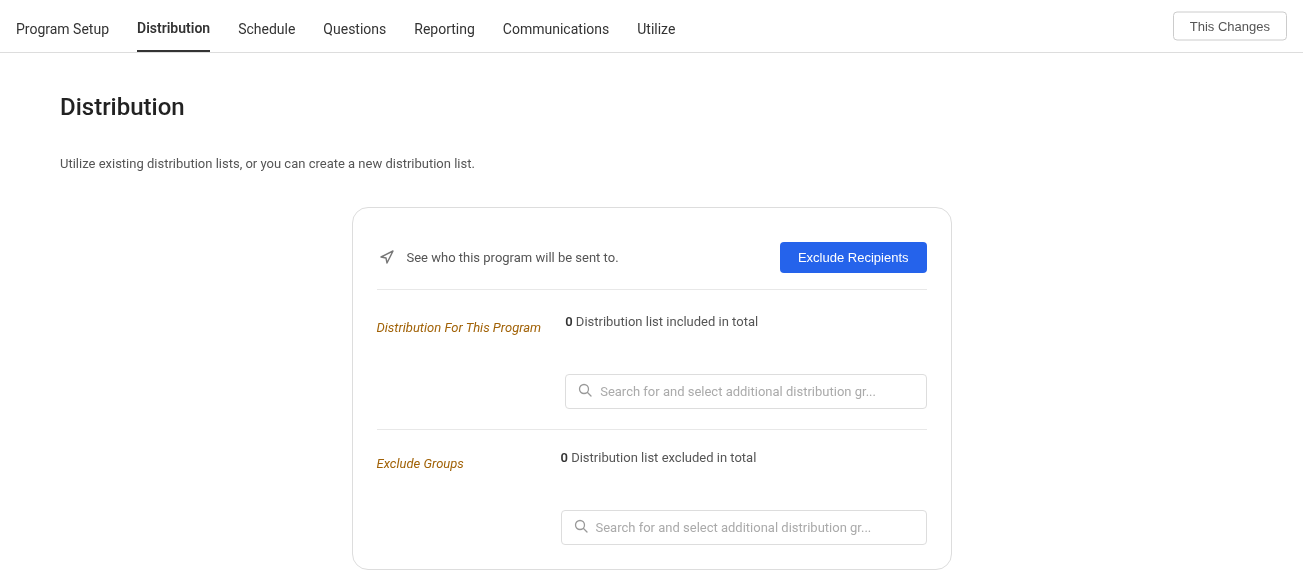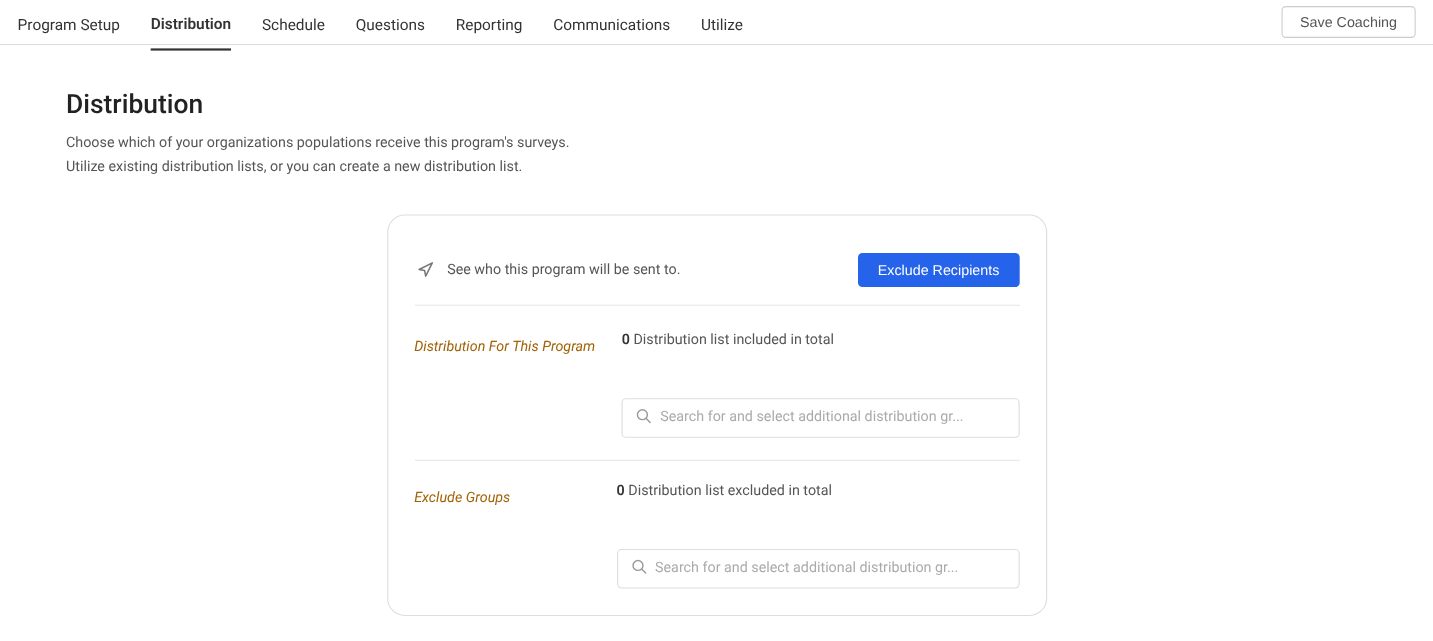--- a/index.html
+++ b/index.html
@@ -13,24 +13,24 @@
       font-size: 14px;
       color: #333;
       background: #fff;
       width: 1303px;
       min-height: 583px;
     }
 
     
     .top-nav {
       display: flex;
-      align-items: flex-start;
+      align-items: flex-end;
       border-bottom: 1px solid #ddd;
       padding: 0 16px;
-      height: 41px;
+      height: 53px;
       position: relative;
     }
 
     .nav-items {
       display: flex;
       align-items: center;
       gap: 28px;
       flex: 1;
     }
 
@@ -194,27 +194,27 @@
 <nav class="top-nav">
   <div class="nav-items">
     <a class="nav-item">Program Setup</a>
     <a class="nav-item active">Distribution</a>
     <a class="nav-item">Schedule</a>
     <a class="nav-item">Questions</a>
     <a class="nav-item">Reporting</a>
     <a class="nav-item">Communications</a>
     <a class="nav-item">Utilize</a>
   </div>
-  <button class="nav-save-btn">Save Coaching</button>
+  <button class="nav-save-btn">This Changes</button>
 </nav>
 
 <div class="main-content">
   <h1 class="page-title">Distribution</h1>
   <p class="page-description">
-    <span>Choose which of your organizations populations receive this program's surveys.</span><br>
+    <br>
     <span>Utilize existing distribution lists, or you can create a new distribution list.</span>
   </p>
 
   <div class="card">
 
     <div class="recipients-row">
       <div class="recipients-info">
         <span class="send-icon">
           <svg width="16" height="16" viewBox="0 0 16 16" fill="none" xmlns="http://www.w3.org/2000/svg">
             <path d="M2 8L14 2L8 14L7 9L2 8Z" stroke="#777" stroke-width="1.4" stroke-linejoin="round" fill="none"></path>

